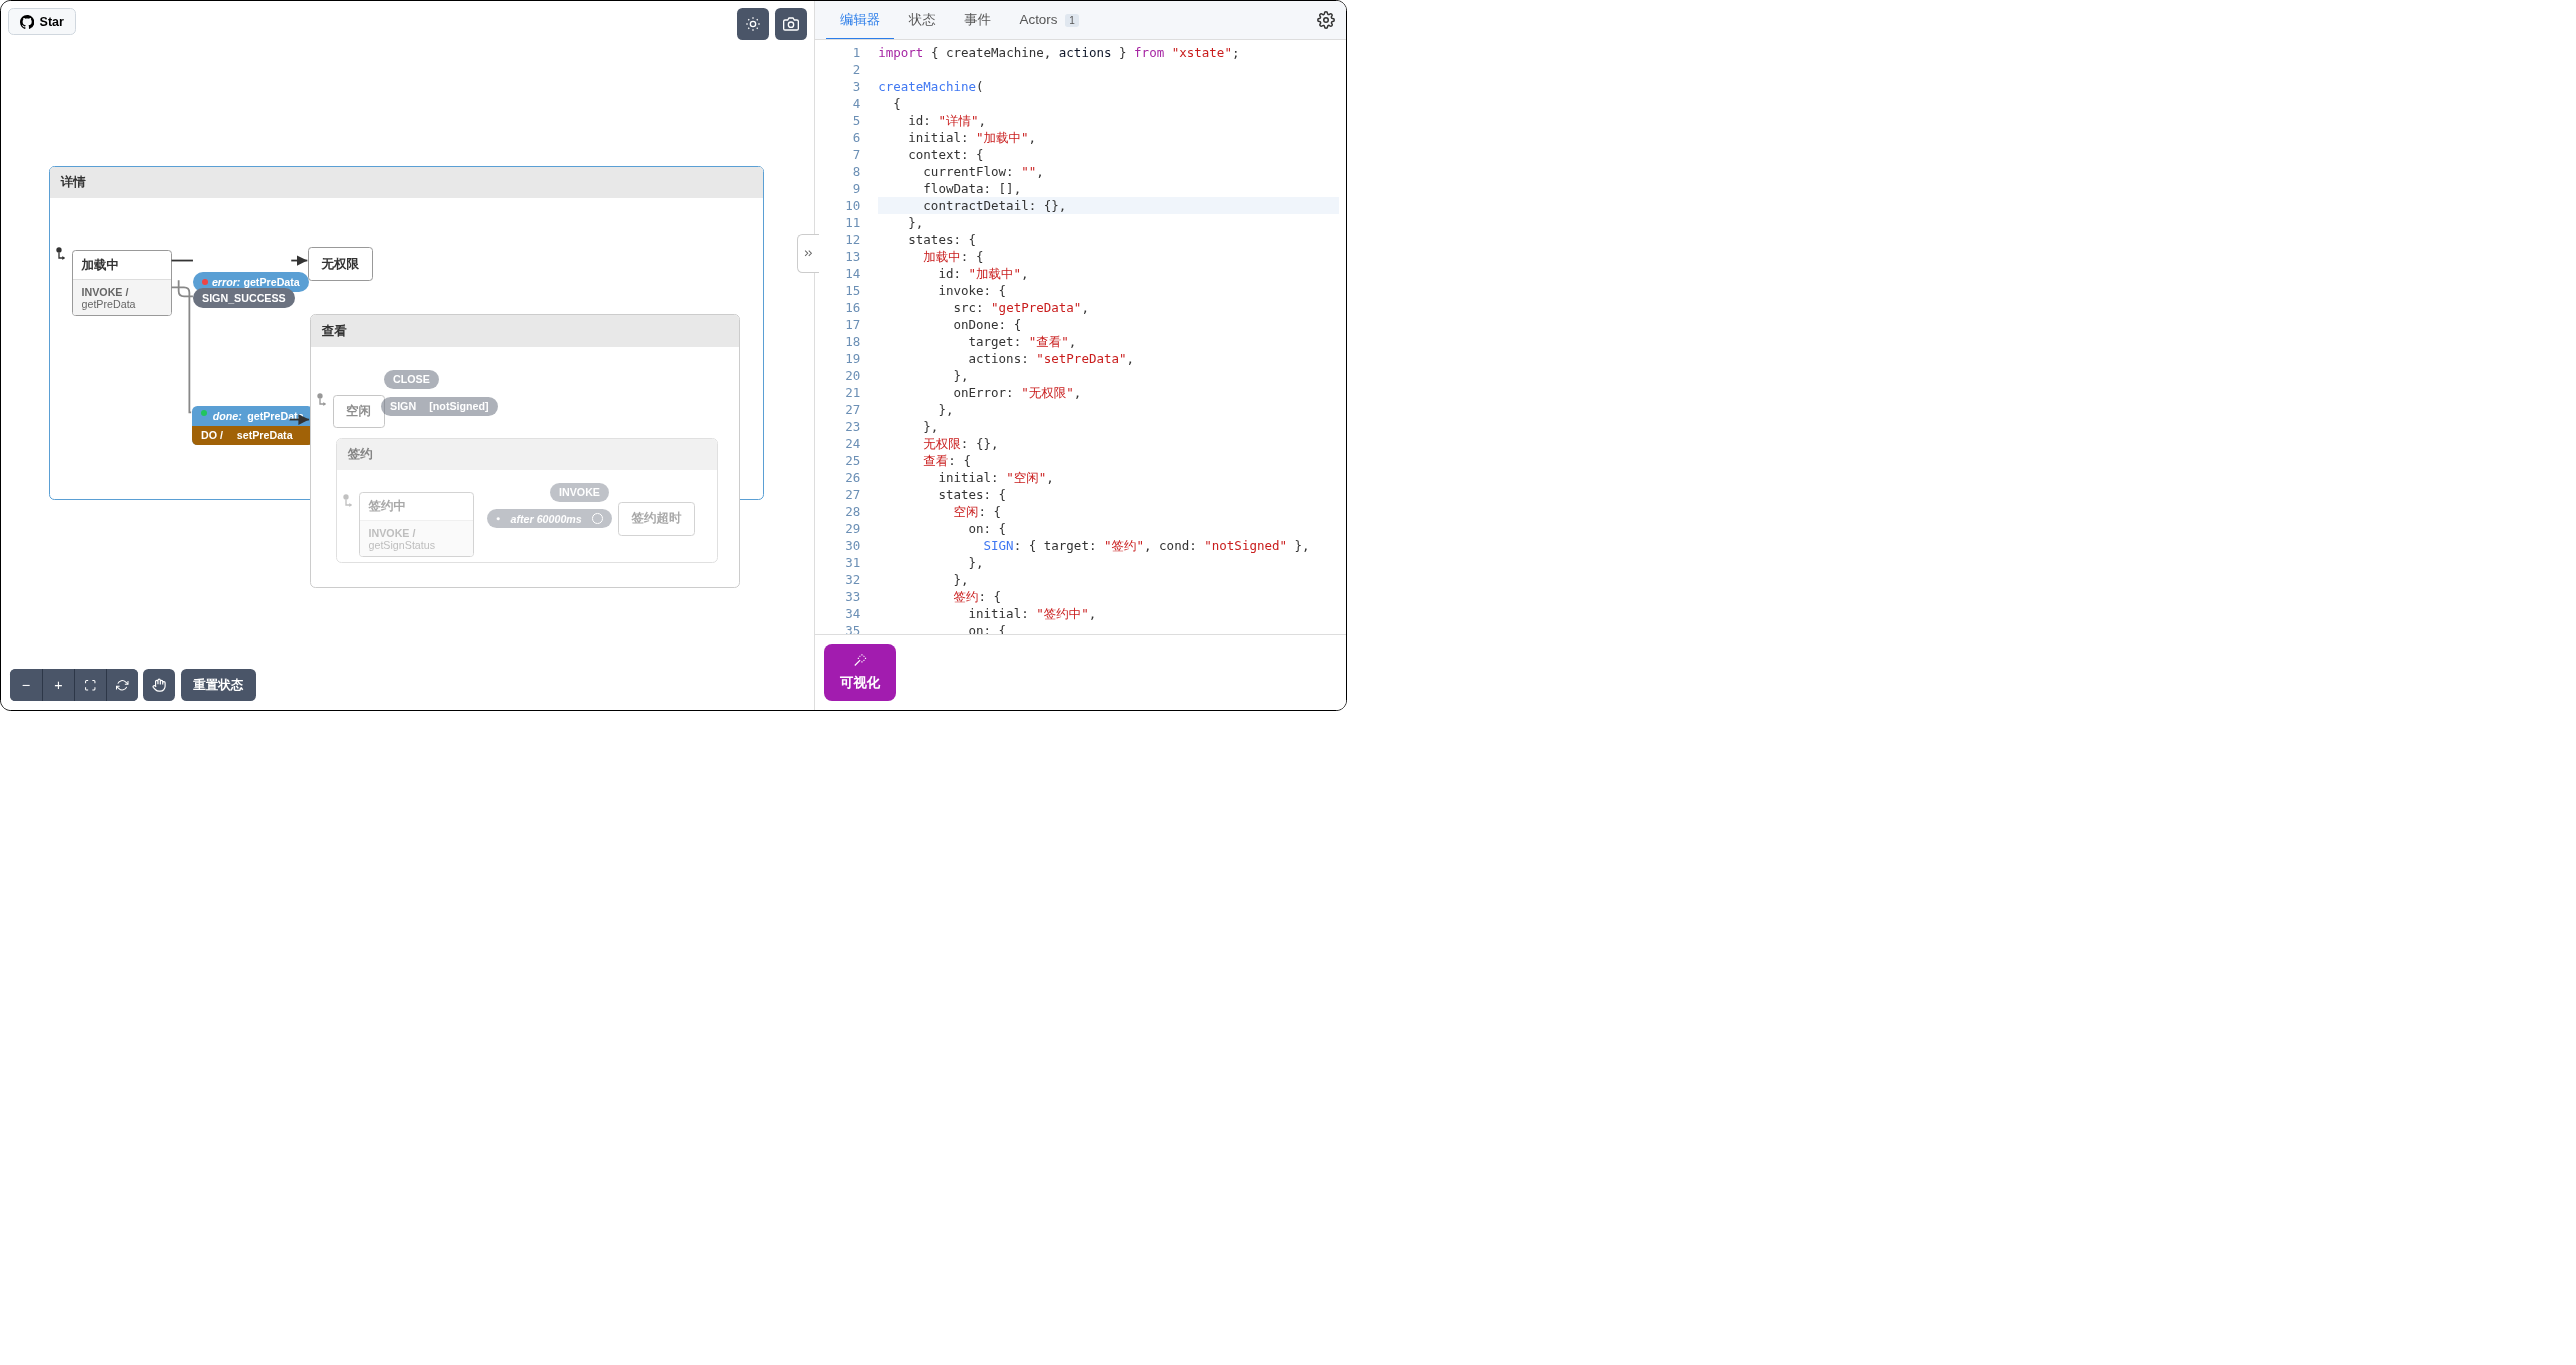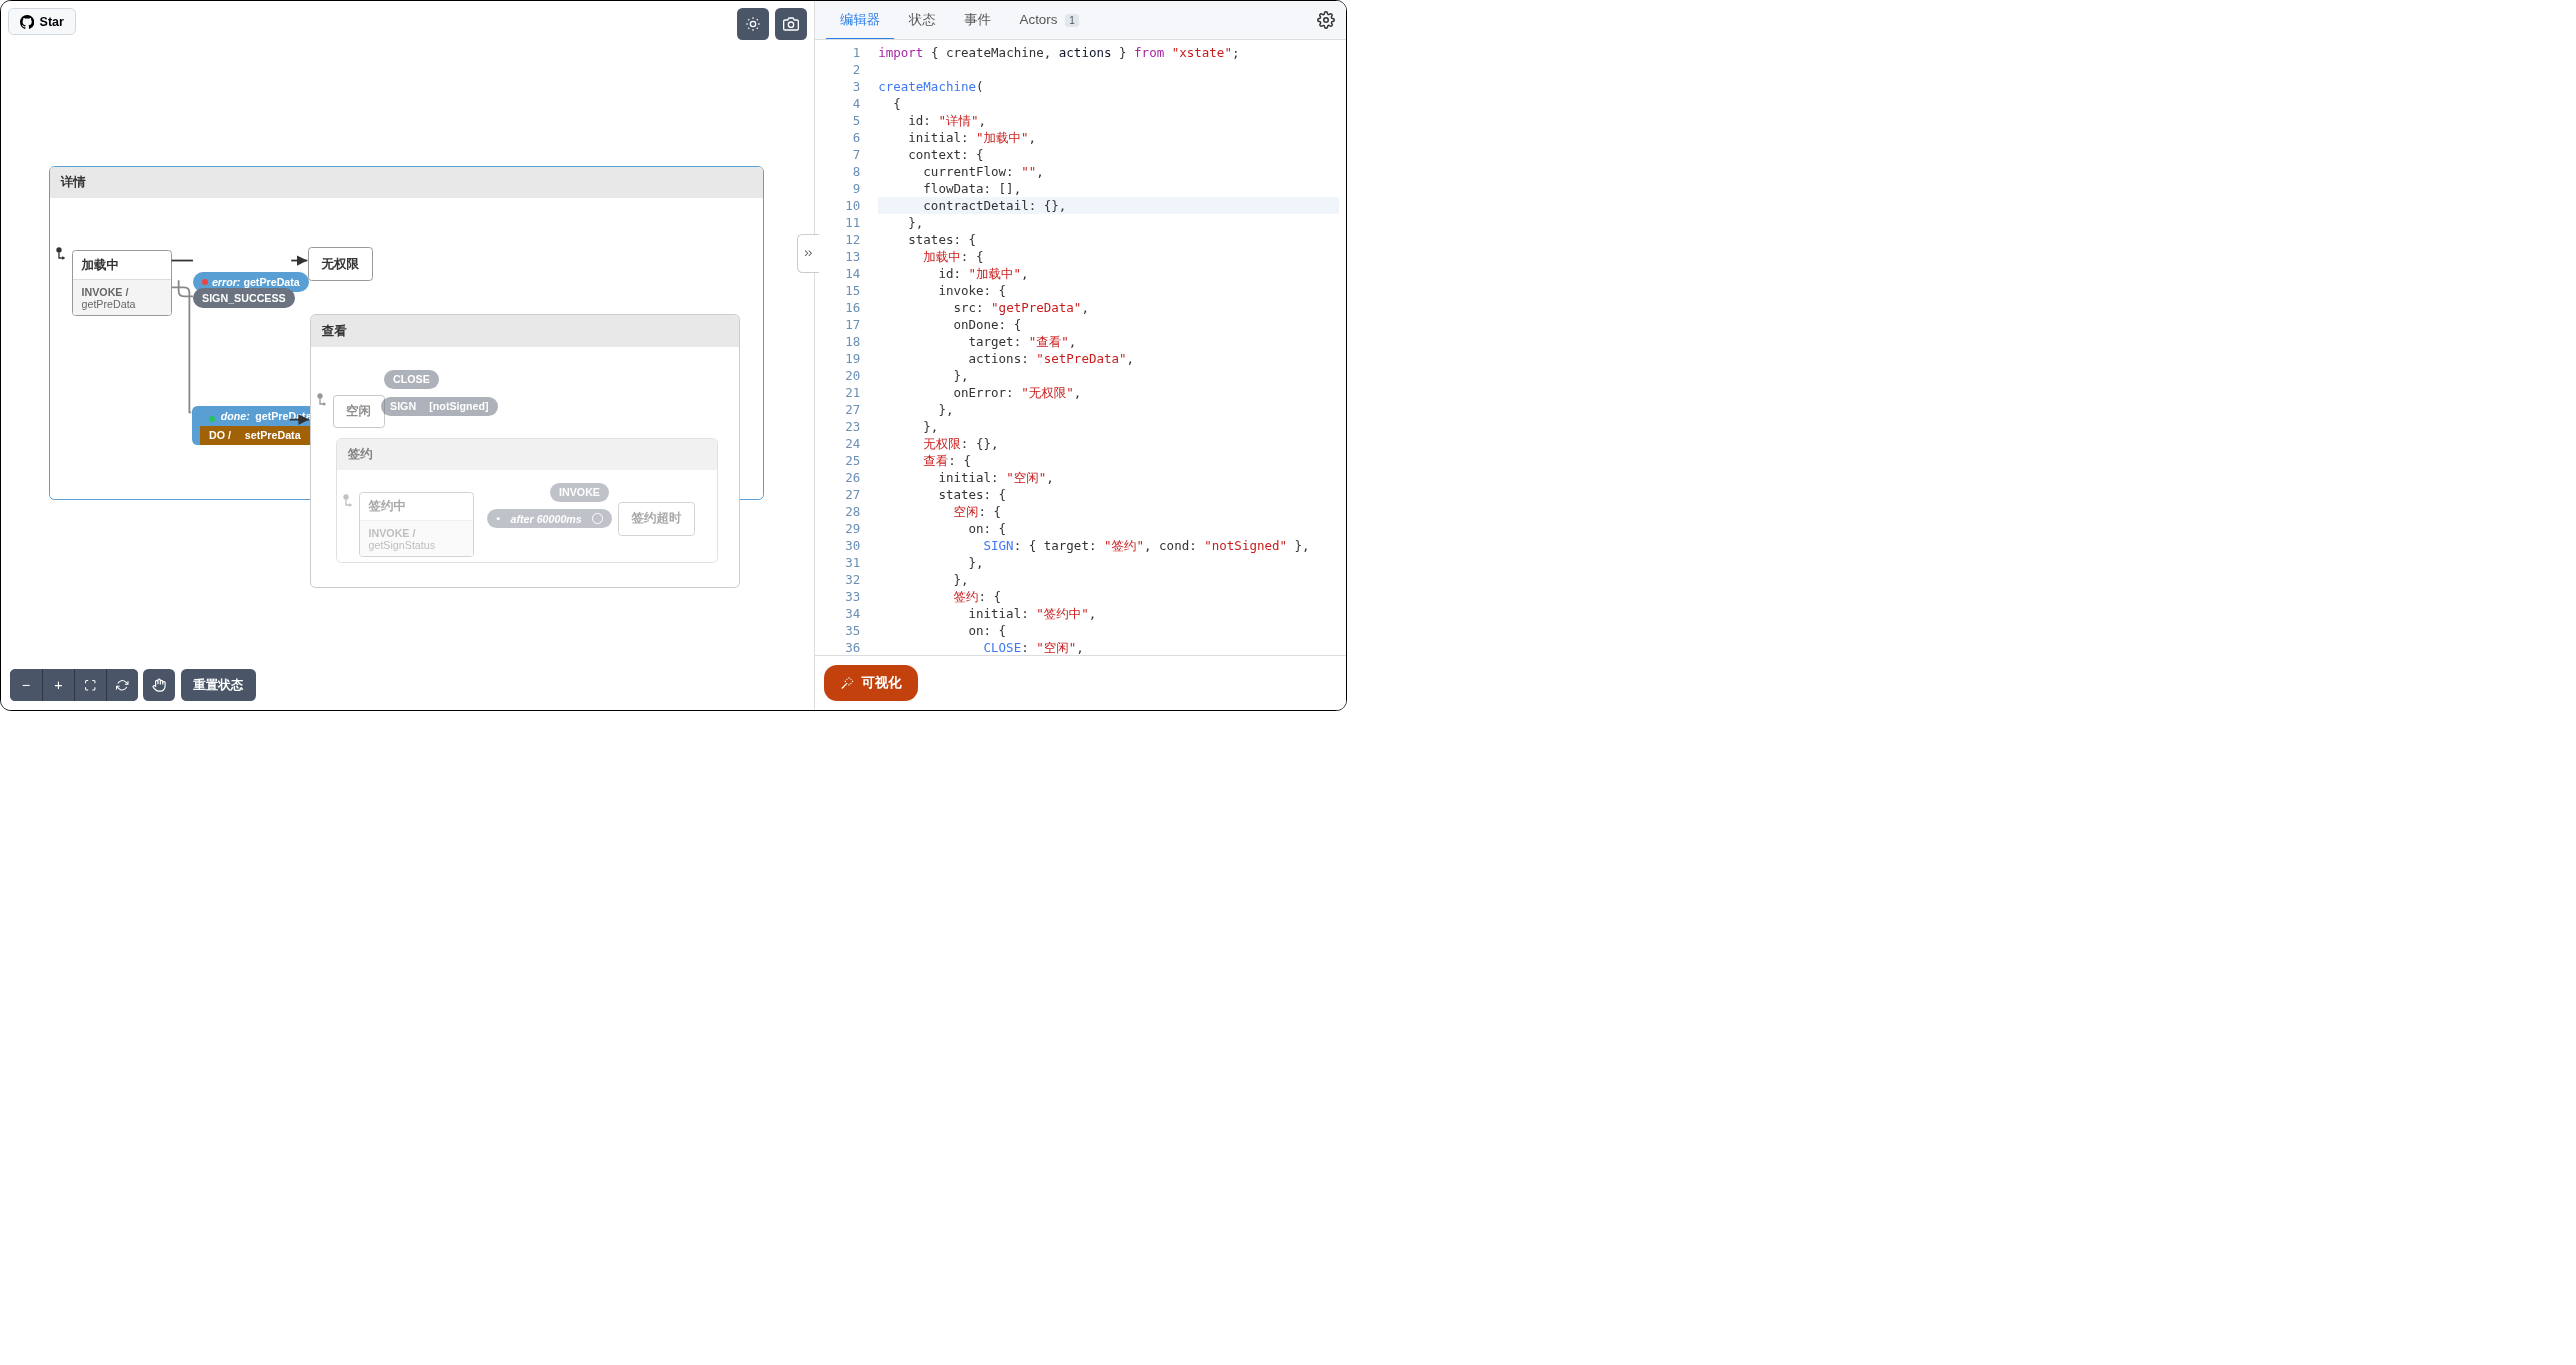--- a/index.html
+++ b/index.html
@@ -37,21 +37,21 @@
 .pill { position: absolute; display: inline-flex; align-items: center; gap: 3.6px; padding: 3.6px 9px; border-radius: 12.5px; font-size: 10.7px; font-weight: 700; white-space: nowrap; }
 .pill-blue { background: #5a9fd4; color: #fff; margin-top: 20px; }
 .pill-grey { background: #6b7280; color: #fff; }
 .pill-grey.inactive { opacity: 0.55; }
 .dot { width: 6.3px; height: 6.3px; border-radius: 50%; display: inline-block; }
 .dot.red { background: #ef4444; }
 .dot.green { background: #22c55e; }
 
 
 .invoke-result { position: absolute; background: #5a9fd4; color: #fff; border-radius: 5.4px; overflow: hidden; font-size: 10.7px; font-weight: 700; }
-.invoke-result .row { padding: 3.6px 9px; display: flex; align-items: flex-end; gap: 5.4px; margin-left: 8px; }
+.invoke-result .row { padding: 3.6px 9px; display: flex; align-items: flex-start; gap: 5.4px; }
 .invoke-result .row.bottom { background: #a16207; }
 .invoke-result .em { font-style: italic; font-weight: 700; }
 
 
 .nested-box { position: absolute; border: 0.9px solid #ccc; border-radius: 5.4px; background: #fff; }
 .nested-box.inactive { opacity: 0.6; }
 .nested-header { background: #e8e8e8; padding: 7.2px 10.7px; font-weight: 600; border-radius: 4.5px 4.5px 0 0; }
 .nested-body { position: relative; }
 
 
@@ -75,21 +75,21 @@
 .code { flex: 1; padding: 3.6px 7.2px; line-height: 17px; white-space: pre; color: #333; }
 .code .kw { color: #a626a4; }
 .code .fn { color: #4078f2; }
 .code .str { color: #c91d1d; }
 .code .prop { color: #c91d1d; }
 .code .faded { color: #0f172a; }
 .code .line { display: block; }
 .code .line.hl { background: #f0f5fb; }
 
 .visualize-bar { padding: 9px; border-top: 0.9px solid #ddd; background: #fff; }
-.visualize-btn { background: #c2410c; color: #fff; border: none; border-radius: 13px; padding: 9px 16px; font-size: 13.4px; font-weight: 600; display: inline-flex; align-items: center; gap: 7.2px; cursor: pointer; }
+.visualize-btn { background: #a21caf; color: #fff; border: none; border-radius: 8px; padding: 9px 16px; font-size: 13.4px; font-weight: 600; display: inline-flex; align-items: center; gap: 7.2px; cursor: pointer; flex-direction: column; }
 
 
 .collapse-handle { position: absolute; left: -18px; top: 233px; width: 21.5px; height: 39px; background: #fff; border: 0.9px solid #ccc; border-right: none; border-radius: 5.4px 0 0 5.4px; display: flex; align-items: center; justify-content: center; cursor: pointer; color: #666; z-index: 5; }
 
 
 .arrows { position: absolute; inset: 0; pointer-events: none; }
 
 
 .init-marker { position: absolute; width: 16px; height: 16px; color: #333; }
 </style>

